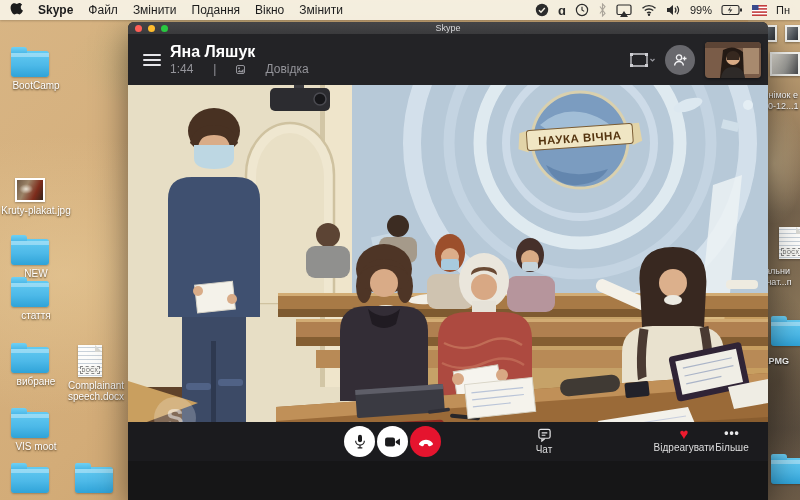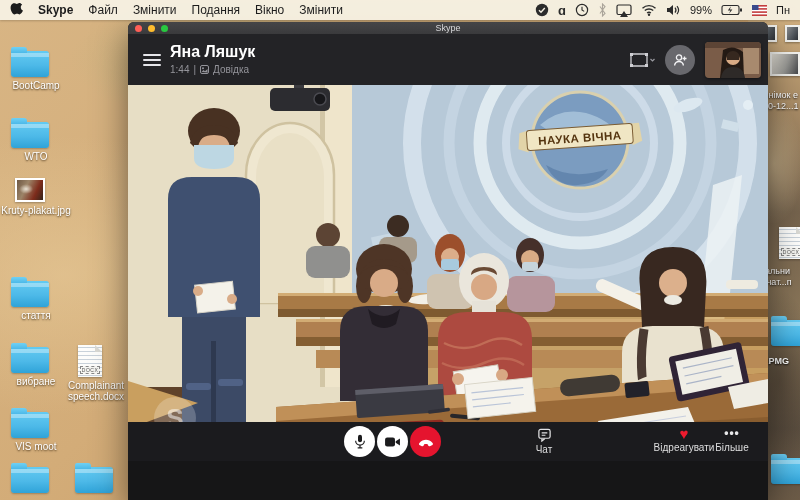--- a/index.html
+++ b/index.html
@@ -51,21 +51,21 @@
     box-shadow:0 12px 34px rgba(0,0,0,.5);z-index:10;background:#161617;}
   #titlebar{height:12px;background:linear-gradient(#454547,#3a3a3c);display:flex;align-items:center;position:relative;}
   .tl{width:7px;height:7px;border-radius:50%;margin-left:6px;}
   .tl:first-child{margin-left:7px;}
   #wintitle{position:absolute;left:0;right:0;text-align:center;font-size:9px;color:#d8d8da;}
   #callheader{height:51px;background:#232326;display:flex;align-items:center;position:relative;}
   #hamburger{width:18px;margin:0 0 0 15px;display:flex;flex-direction:column;gap:3px;cursor:pointer;}
   #hamburger span{display:block;height:2px;background:#e6e6ea;border-radius:1px;}
   #callinfo{margin-left:9px;}
   #callname{font-size:16px;font-weight:bold;color:#fff;line-height:18px;}
-  #callmeta{font-size:10px;color:#94949a;display:flex;align-items:center;gap:4px;margin-top:1px;}
+  #callmeta{font-size:12px;color:#94949a;display:flex;align-items:center;gap:20px;margin-top:1px;}
   #hdr-right{margin-left:auto;display:flex;align-items:center;gap:10px;margin-right:7px;}
   #addbtn{width:30px;height:30px;border-radius:50%;background:#68686d;display:flex;align-items:center;justify-content:center;cursor:pointer;}
   #selfvid{width:56px;height:36px;border-radius:4px;overflow:hidden;box-shadow:0 1px 3px rgba(0,0,0,.5);}
   #video{position:relative;width:640px;height:376px;background:#20201f;}
   
   #controls{position:absolute;left:0;bottom:0;width:640px;height:39px;background:#1b1b1e;z-index:5;}
   .cbtn{position:absolute;top:4px;width:31px;height:31px;border-radius:50%;display:flex;align-items:center;justify-content:center;cursor:pointer;}
   .cbtn.white{background:#fff;}
   .cbtn.red{background:#e5142e;}
   .ctrl-item{position:absolute;top:5px;display:flex;flex-direction:column;align-items:center;gap:2px;cursor:pointer;}
@@ -152,29 +152,29 @@
       <span>Пн</span>
     </div>
   </div>
 
   <div class="rstrip"></div>
 
   <div class="dicon" style="left:2px;top:51px">
     <div class="folder"></div>
     <div class="dlabel">BootCamp</div>
   </div>
-  <div class="dicon" style="left:2px;top:122px">
-    <div class="folder"></div>
-    <div class="dlabel">WTO</div>
-  </div>
   <div class="dicon" style="left:2px;top:178px">
     <div class="imgthumb">
         <div></div>
       </div>
     <div class="dlabel">Kruty-plakat.jpg</div>
+  </div>
+  <div class="dicon" style="left:2px;top:239px">
+    <div class="folder"></div>
+    <div class="dlabel">NEW</div>
   </div>
   <div class="dicon" style="left:2px;top:281px">
     <div class="folder"></div>
     <div class="dlabel">стаття</div>
   </div>
   <div class="dicon" style="left:2px;top:347px">
     <div class="folder"></div>
     <div class="dlabel">вибране</div>
   </div>
   <div class="dicon" style="left:2px;top:412px">

